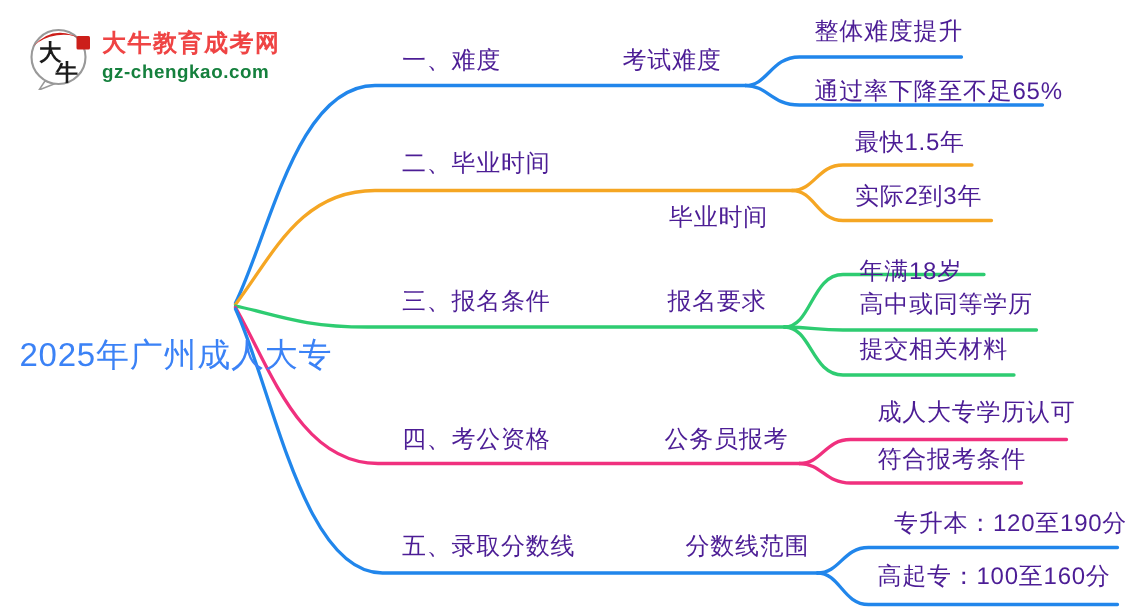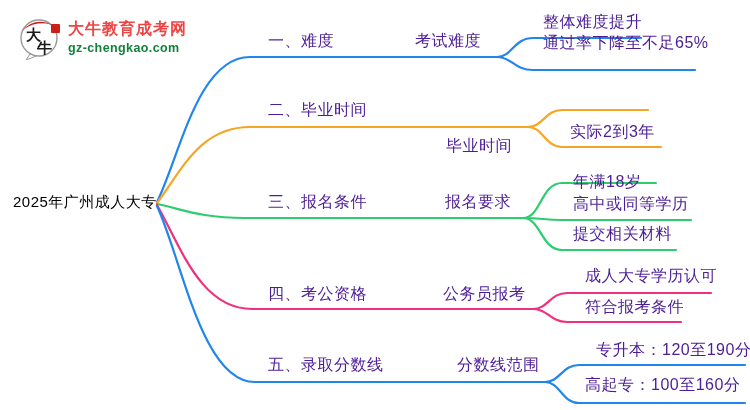--- a/index.html
+++ b/index.html
@@ -6,21 +6,21 @@
   .stage{
     position:relative;width:750px;height:410px;background:#ffffff;overflow:hidden;
     font-family:"Liberation Sans","DejaVu Sans",sans-serif;
   }
   .stage svg{position:absolute;left:0;top:0;}
   .lbl{
     position:absolute;color:#4c1d95;font-size:16px;line-height:20px;white-space:nowrap;
     letter-spacing:0.5px;
   }
   .root-lbl{
-    position:absolute;color:#000000;font-size:15px;white-space:nowrap;letter-spacing:0.5px;
+    position:absolute;color:#3b82f6;font-size:22px;white-space:nowrap;letter-spacing:0.5px;margin-top:29px;
   }
   
   .logo{position:absolute;left:16px;top:14px;display:flex;align-items:center;gap:6px;}
   .logo-icon{position:relative;width:46px;height:46px;}
   .logo-text{display:flex;flex-direction:column;}
   .logo-title{font-size:16px;font-weight:bold;letter-spacing:1px;}
   .logo-domain{font-size:12.5px;font-weight:bold;letter-spacing:0.4px;margin-top:1px;}
 </style>
 </head>
 <body>
@@ -51,24 +51,25 @@
       <path d="M545,382 C560,382 562,365 579,365 H745" stroke="#2186eb"></path>
       <path d="M545,382 C560,382 562,403 579,403 H745" stroke="#2186eb"></path>
     </g>
   </svg>
 
   <div class="root-lbl" style="left:13px;top:193px;">2025年广州成人大专</div>
 
   <div class="lbl" style="left:268px;top:31px;">一、难度</div>
   <div class="lbl" style="left:415px;top:31px;">考试难度</div>
   <div class="lbl" style="left:543px;top:12px;">整体难度提升</div>
-  <div class="lbl" style="left:543px;top:33px;">通过率下降至不足65%</div>
+  <div class="lbl" style="left:543px;top:52px;">通过率下降至不足65%</div>
 
   <div class="lbl" style="left:268px;top:100px;">二、毕业时间</div>
   <div class="lbl" style="left:446px;top:100px;margin-top:36px;">毕业时间</div>
+  <div class="lbl" style="left:570px;top:86px;">最快1.5年</div>
   <div class="lbl" style="left:570px;top:122px;">实际2到3年</div>
 
   <div class="lbl" style="left:268px;top:192px;">三、报名条件</div>
   <div class="lbl" style="left:445px;top:192px;">报名要求</div>
   <div class="lbl" style="left:573px;top:172px;">年满18岁</div>
   <div class="lbl" style="left:573px;top:224px;">提交相关材料</div>
   <div class="lbl" style="left:573px;top:194px;">高中或同等学历</div>
 
   <div class="lbl" style="left:268px;top:284px;">四、考公资格</div>
   <div class="lbl" style="left:585px;top:266px;">成人大专学历认可</div>

